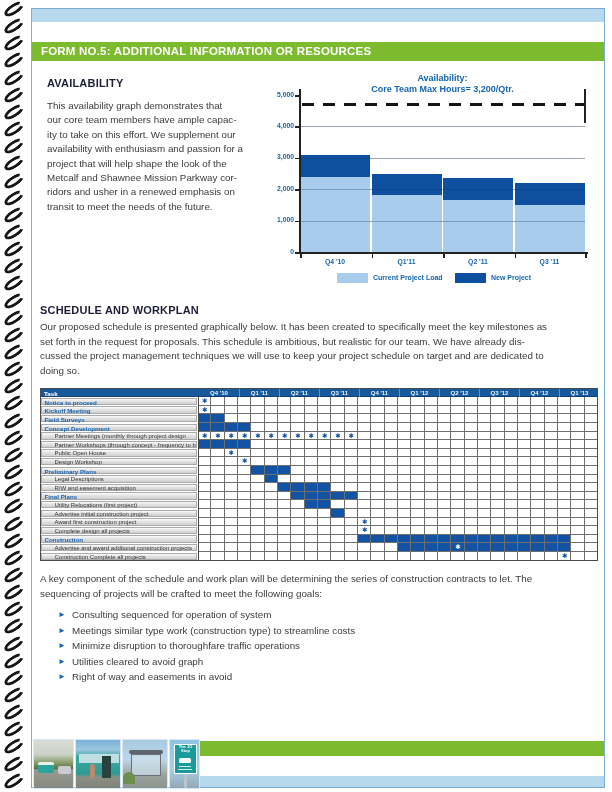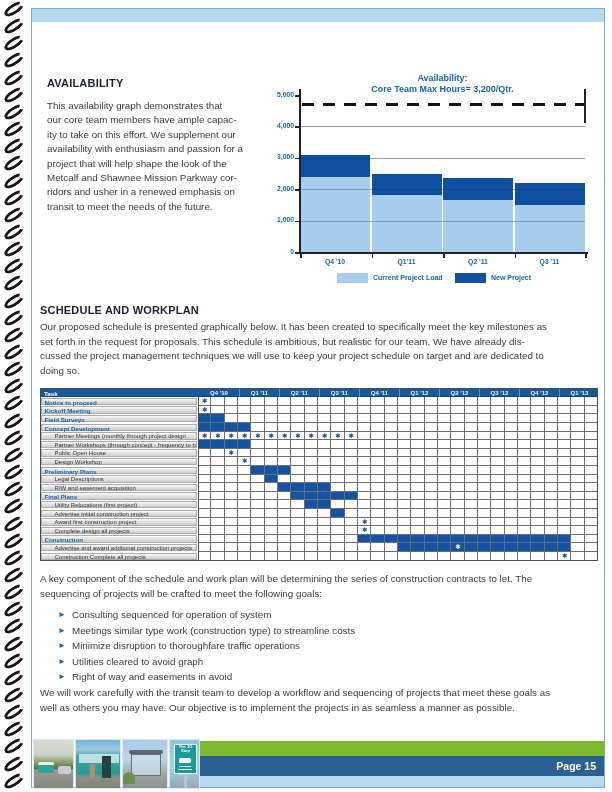--- a/index.html
+++ b/index.html
@@ -104,20 +104,21 @@
       <div class="coil" style="top: 707.15px;"></div>
       <div class="coil" style="top: 724.3px;"></div>
       <div class="coil" style="top: 741.45px;"></div>
       <div class="coil" style="top: 758.6px;"></div>
       <div class="coil" style="top: 775.75px;"></div>
     </div>
 
   <div class="abs frame"></div>
 
   <div class="abs band-light" style="left:32px;top:9px;width:572px;height:13px;"></div>
+  <div class="abs band-green hdr-form" style="left:32px;top:42px;width:572px;height:19px;">FORM NO.5: ADDITIONAL INFORMATION OR RESOURCES</div>
 
   <div class="abs sec-head" style="left:47px;top:77px;">AVAILABILITY</div>
   <div class="abs body-text" style="left:47px;top:99px;width:232px;">This availability graph demonstrates that
 our core team members have ample capac-
 ity to take on this effort. We supplement our
 availability with enthusiasm and passion for a
 project that will help shape the look of the
 Metcalf and Shawnee Mission Parkway cor-
 ridors and usher in a renewed emphasis on
 transit to meet the needs of the future.</div>
@@ -871,25 +872,22 @@
       </div>
       <div class="bullet-row" style="top: 653.5px;">
         <div class="bullet-glyph">►</div>
         <div class="bullet-text">Utilities cleared to avoid graph</div>
       </div>
       <div class="bullet-row" style="top: 669px;">
         <div class="bullet-glyph">►</div>
         <div class="bullet-text">Right of way and easements in avoid</div>
       </div>
     </div>
-  <div class="abs body-text" style="left:40px;top:686px;width:560px;line-height:14.6px;">We will work carefully with the transit team to develop a workflow and sequencing of projects that meet these goals as
-well as others you may have.  Our objective is to implement the projects in as seamless a manner as possible.</div>
 
   <div class="abs band-green" style="left:200px;top:741px;width:404px;height:15px;"></div>
-  <div class="abs band-blue pg-label" style="left:200px;top:756px;width:404px;height:20px;">Page 15</div>
   <div class="abs band-light" style="left:200px;top:776px;width:404px;height:11px;"></div>
 
   <div class="photo" style="left:33px;width:41px;">
     <div style="position:absolute;inset:0;background:linear-gradient(180deg,#d9dcd4 0%,#cdd2c8 30%,#8fa476 45%,#55703e 60%,#9a9a90 62%,#868a80 100%);"></div>
     <div style="position:absolute;left:4px;top:22px;width:16px;height:11px;background:#2ba49a;border-radius:2px;border-top:3px solid #e8efec;"></div>
     <div style="position:absolute;left:24px;top:26px;width:13px;height:8px;background:#c9cdd1;border-radius:2px;"></div>
   </div>
   <div class="photo" style="left:75px;width:46px;">
     <div style="position:absolute;inset:0;background:linear-gradient(180deg,#7ab3d9 0%,#9cc6e0 20%,#3aa9a0 35%,#2d9b93 70%,#8b8f85 78%,#7e8278 100%);"></div>
     <div style="position:absolute;left:3px;top:14px;width:40px;height:9px;background:#d5e8ee;opacity:.85;"></div>

